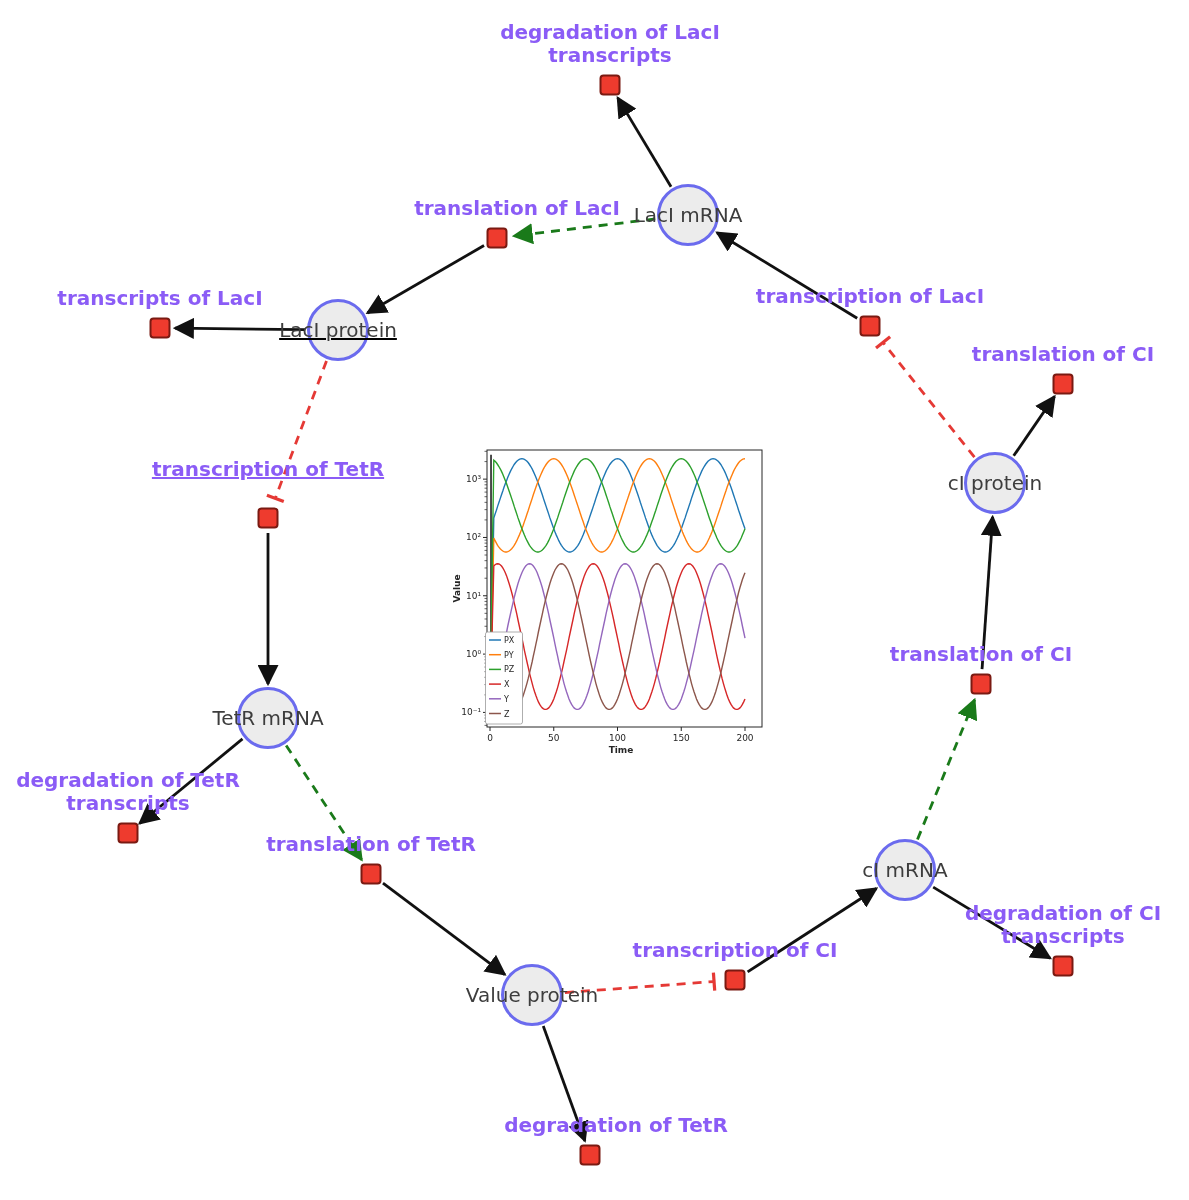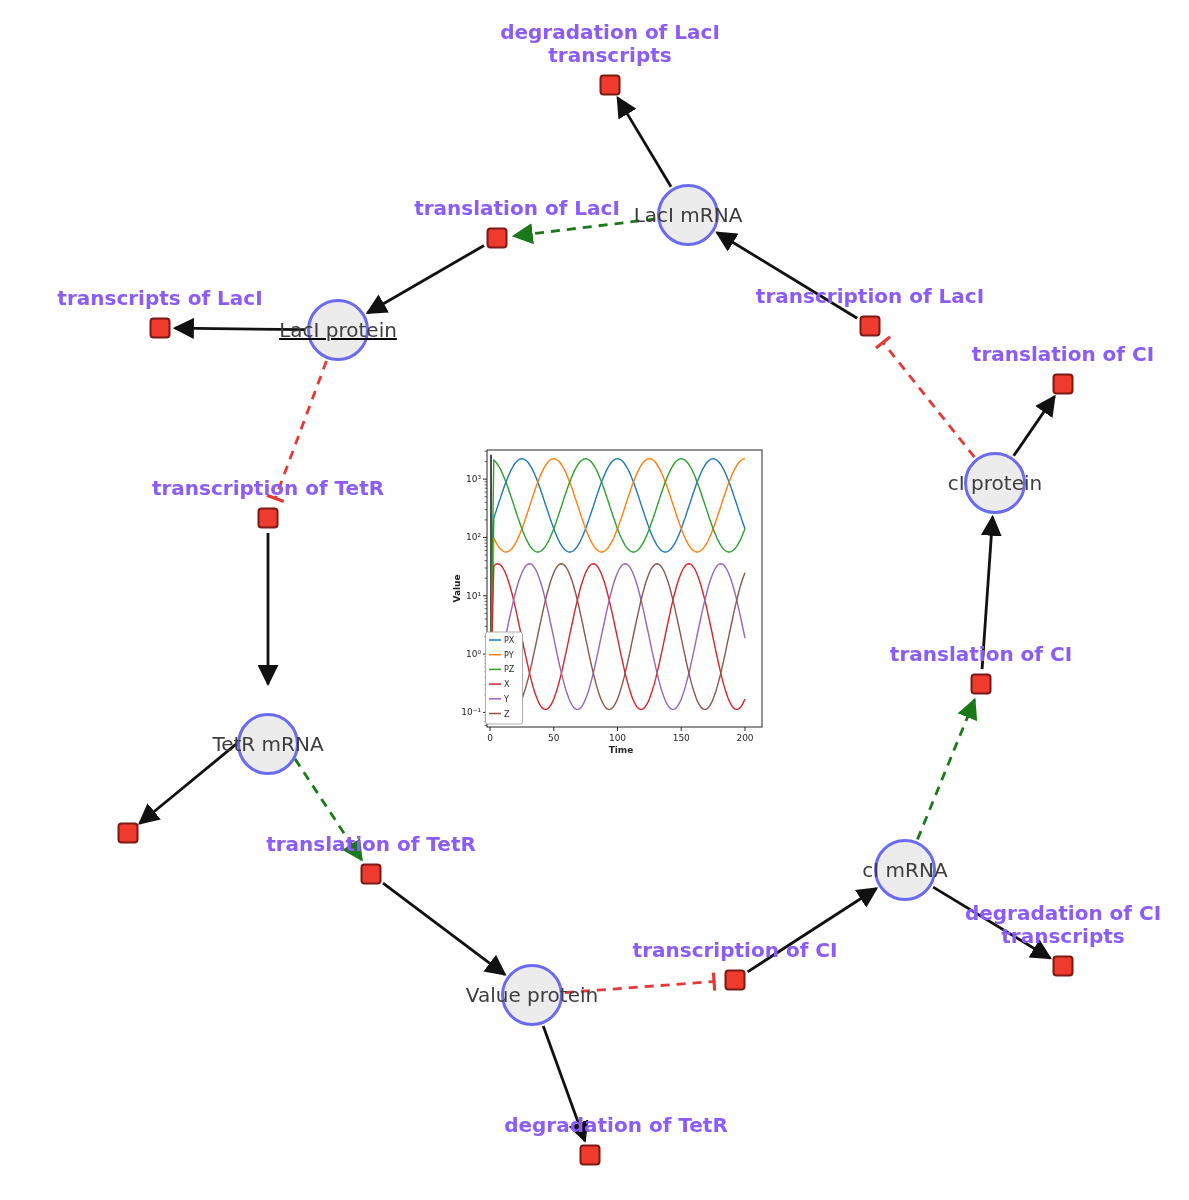--- a/index.html
+++ b/index.html
@@ -74,42 +74,43 @@
   <div id="node-layer">
       <div class="species" style="left: 688px; top: 215px;">
         <span class="species-label">LacI mRNA</span>
       </div>
       <div class="species" style="left: 338px; top: 330px; text-decoration: underline;">
         <span class="species-label">LacI protein</span>
       </div>
       <div class="species" style="left: 995px; top: 483px;">
         <span class="species-label">cI protein</span>
       </div>
-      <div class="species" style="left: 268px; top: 744px;">
+      <div class="species" style="left: 268px; top: 718px;">
         <span class="species-label">TetR mRNA</span>
       </div>
       <div class="species" style="left: 532px; top: 995px;">
         <span class="species-label">Value protein</span>
       </div>
       <div class="species" style="left: 905px; top: 870px;">
         <span class="species-label">cI mRNA</span>
       </div>
       <div class="reaction-square" style="left: 610px; top: 85px;"></div>
       <div class="reaction-label" style="left: 610px; bottom: 1132px;">degradation of LacI transcripts</div>
       <div class="reaction-square" style="left: 497px; top: 238px;"></div>
       <div class="reaction-label" style="left: 517px; bottom: 979px;">translation of LacI</div>
       <div class="reaction-square" style="left: 160px; top: 328px;"></div>
       <div class="reaction-label" style="left: 160px; bottom: 889px;">transcripts of LacI</div>
       <div class="reaction-square" style="left: 870px; top: 326px;"></div>
       <div class="reaction-label" style="left: 870px; bottom: 891px;">transcription of LacI</div>
       <div class="reaction-square" style="left: 1063px; top: 384px;"></div>
       <div class="reaction-label" style="left: 1063px; bottom: 833px;">translation of CI</div>
       <div class="reaction-square" style="left: 268px; top: 518px;"></div>
-      <div class="reaction-label" style="left: 268px; bottom: 699px;">transcription of TetR</div>
+      <div class="reaction-label" style="left: 268px; bottom: 718px; text-decoration: underline;">transcription of TetR</div>
       <div class="reaction-square" style="left: 128px; top: 833px;"></div>
+      <div class="reaction-label" style="left: 128px; bottom: 384px;">degradation of TetR transcripts</div>
       <div class="reaction-square" style="left: 371px; top: 874px;"></div>
       <div class="reaction-label" style="left: 371px; bottom: 343px;">translation of TetR</div>
       <div class="reaction-square" style="left: 981px; top: 684px;"></div>
       <div class="reaction-label" style="left: 981px; bottom: 533px;">translation of CI</div>
       <div class="reaction-square" style="left: 1063px; top: 966px;"></div>
       <div class="reaction-label" style="left: 1063px; bottom: 251px;">degradation of CI transcripts</div>
       <div class="reaction-square" style="left: 735px; top: 980px;"></div>
       <div class="reaction-label" style="left: 735px; bottom: 237px;">transcription of CI</div>
       <div class="reaction-square" style="left: 590px; top: 1155px;"></div>
       <div class="reaction-label" style="left: 590px; bottom: 62px; margin-left: 26px;">degradation of TetR</div>

